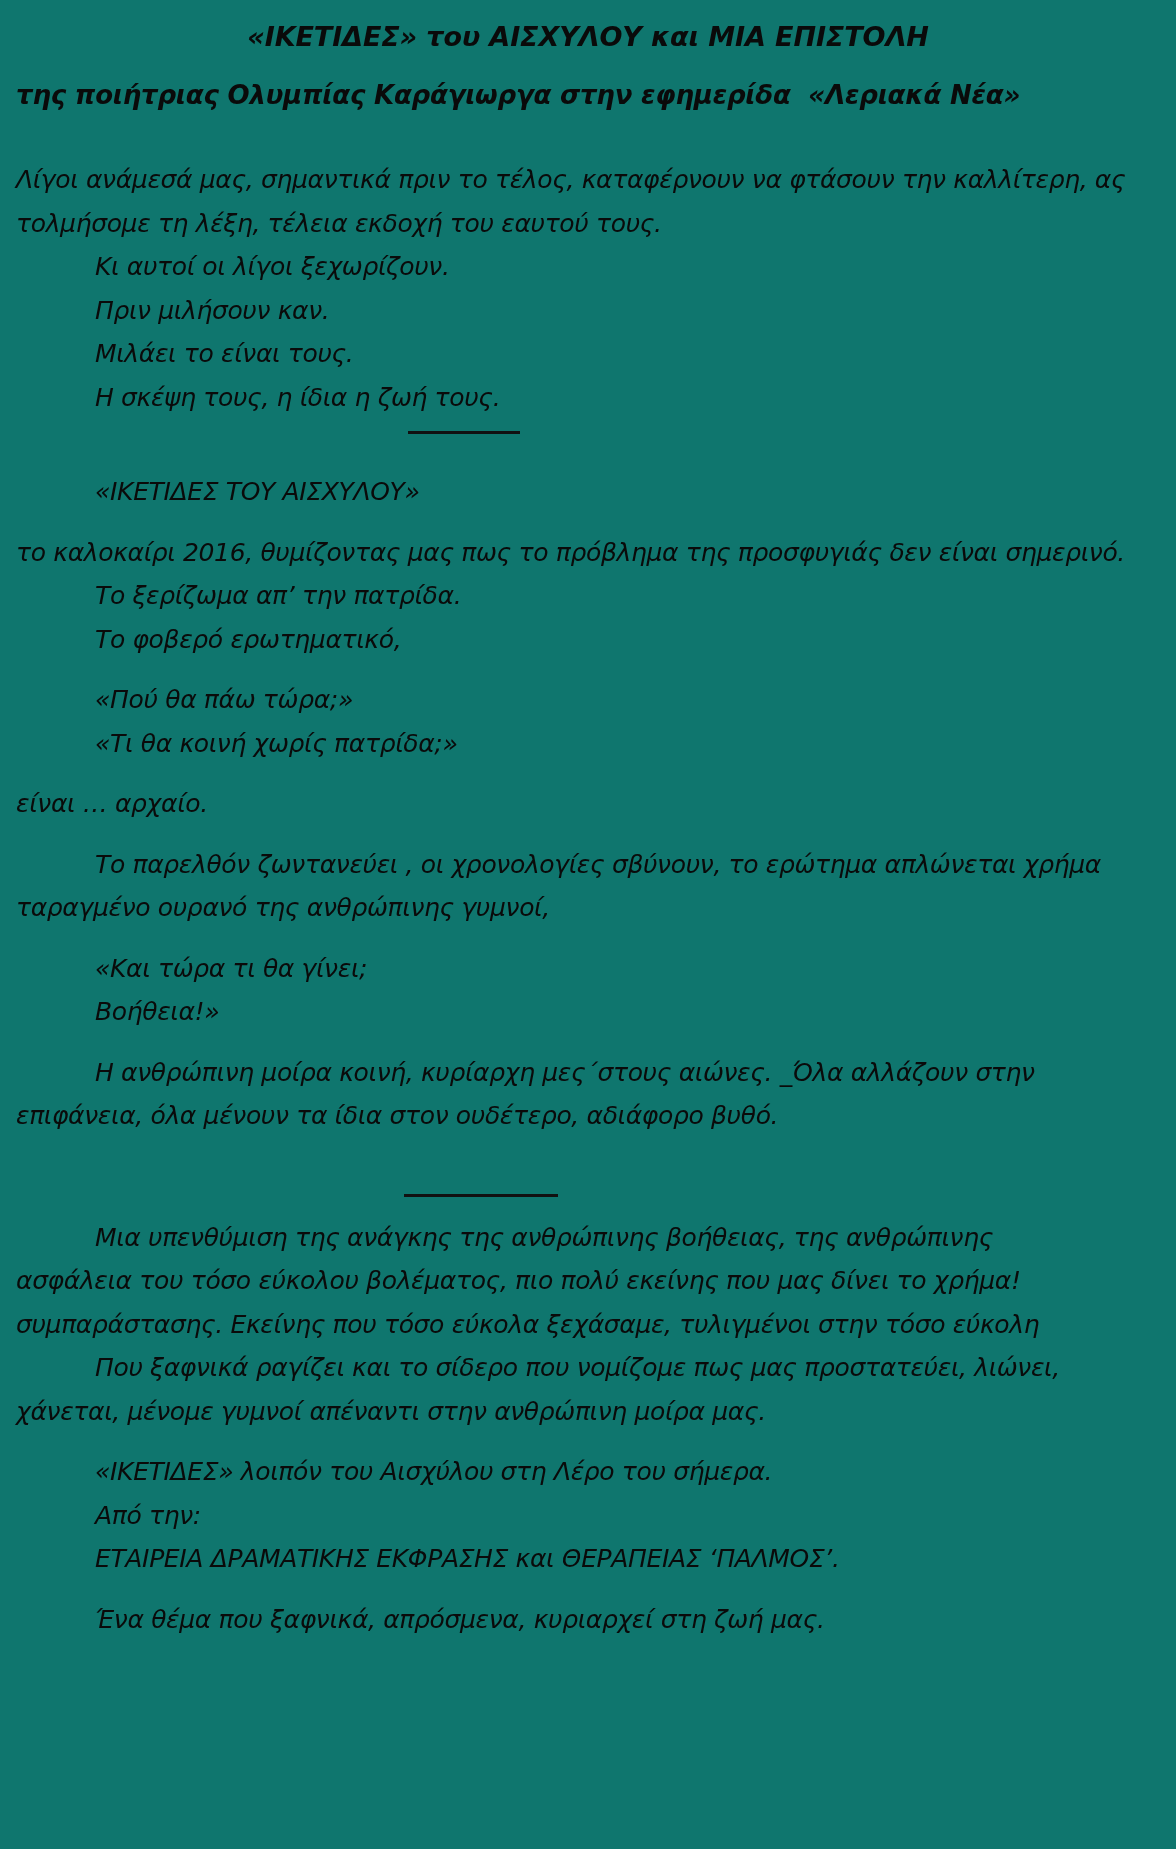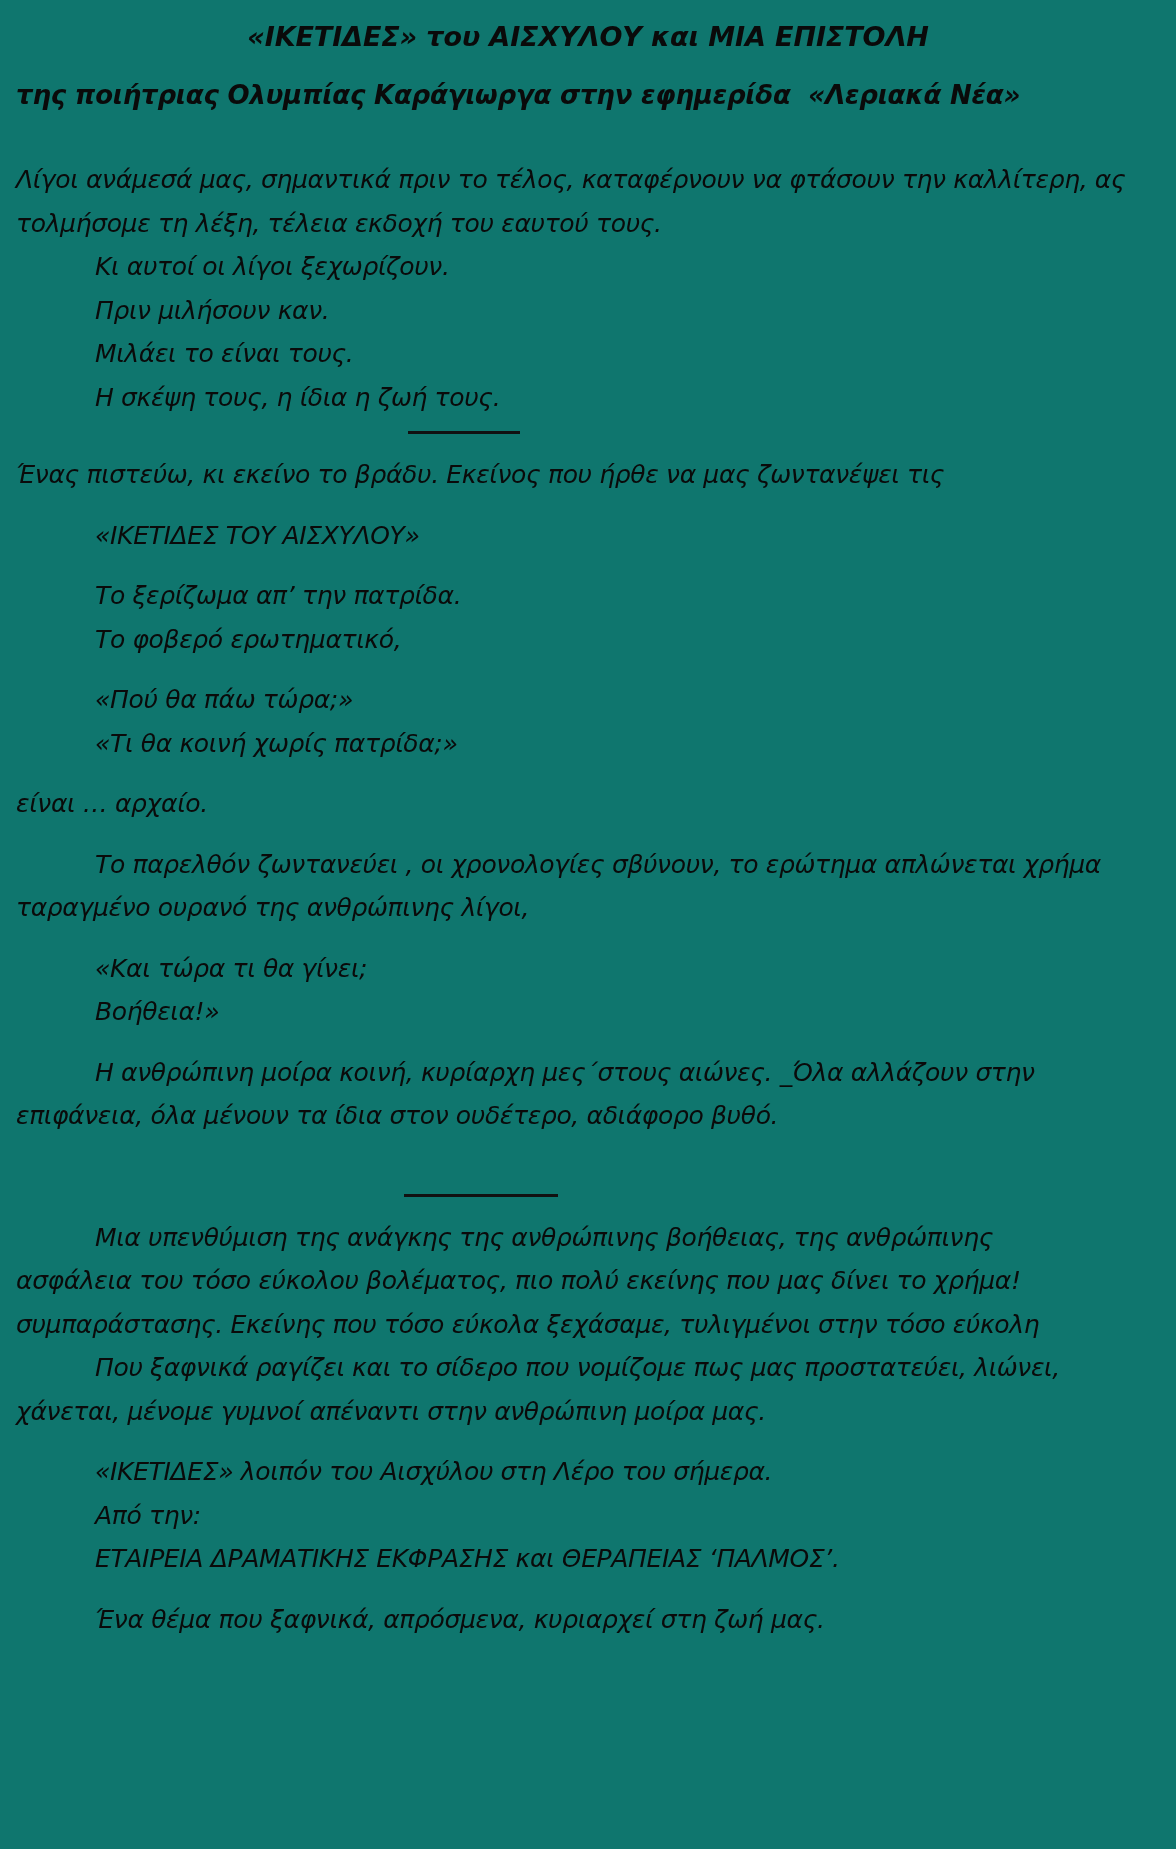--- a/index.html
+++ b/index.html
@@ -107,45 +107,45 @@
 
     <p class="line indent">Κι αυτοί οι λίγοι ξεχωρίζουν.</p>
     <p class="line indent">Πριν μιλήσουν καν.</p>
     <p class="line indent">Μιλάει το είναι τους.</p>
     <p class="line indent">Η σκέψη τους, η ίδια η ζωή τους.</p>
 
     <div class="divider-wrap">
       <div class="divider d1"></div>
     </div>
 
-    <p class="para">Ένας πιστεύω, κι εκείνο το βράδυ. Εκείνος που ήρθε να μας ζωντανέψει τις</p>
 
     <div class="gap-sm"></div>
 
     <p class="line indent">«ΙΚΕΤΙΔΕΣ ΤΟΥ ΑΙΣΧΥΛΟΥ»</p>
 
     <div class="gap-sm"></div>
 
+    <p class="para">το καλοκαίρι 2016, θυμίζοντας μας πως το πρόβλημα της προσφυγιάς δεν είναι σημερινό.</p>
 
     <p class="line indent">Το ξερίζωμα απ’ την πατρίδα.</p>
     <p class="line indent">Το φοβερό ερωτηματικό,</p>
 
     <div class="gap-sm"></div>
 
     <p class="line indent">«Πού θα πάω τώρα;»</p>
     <p class="line indent">«Τι θα κοινή χωρίς πατρίδα;»</p>
 
     <div class="gap-sm"></div>
 
     <p class="para">είναι … αρχαίο.</p>
 
     <div class="gap-sm"></div>
 
     <p class="para indent">Το παρελθόν ζωντανεύει , οι χρονολογίες σβύνουν, το ερώτημα απλώνεται χρήμα</p>
-    <p class="para">ταραγμένο ουρανό της ανθρώπινης λίγοι,</p>
+    <p class="para">ταραγμένο ουρανό της ανθρώπινης γυμνοί,</p>
 
     <div class="gap-sm"></div>
 
     <p class="line indent">«Και τώρα τι θα γίνει;</p>
     <p class="line indent">Βοήθεια!»</p>
 
     <div class="gap-sm"></div>
 
     <p class="para indent">Η ανθρώπινη μοίρα κοινή, κυρίαρχη μες΄στους αιώνες. _Όλα αλλάζουν στην</p>
     <p class="para">επιφάνεια, όλα μένουν τα ίδια στον ουδέτερο, αδιάφορο βυθό.</p>

